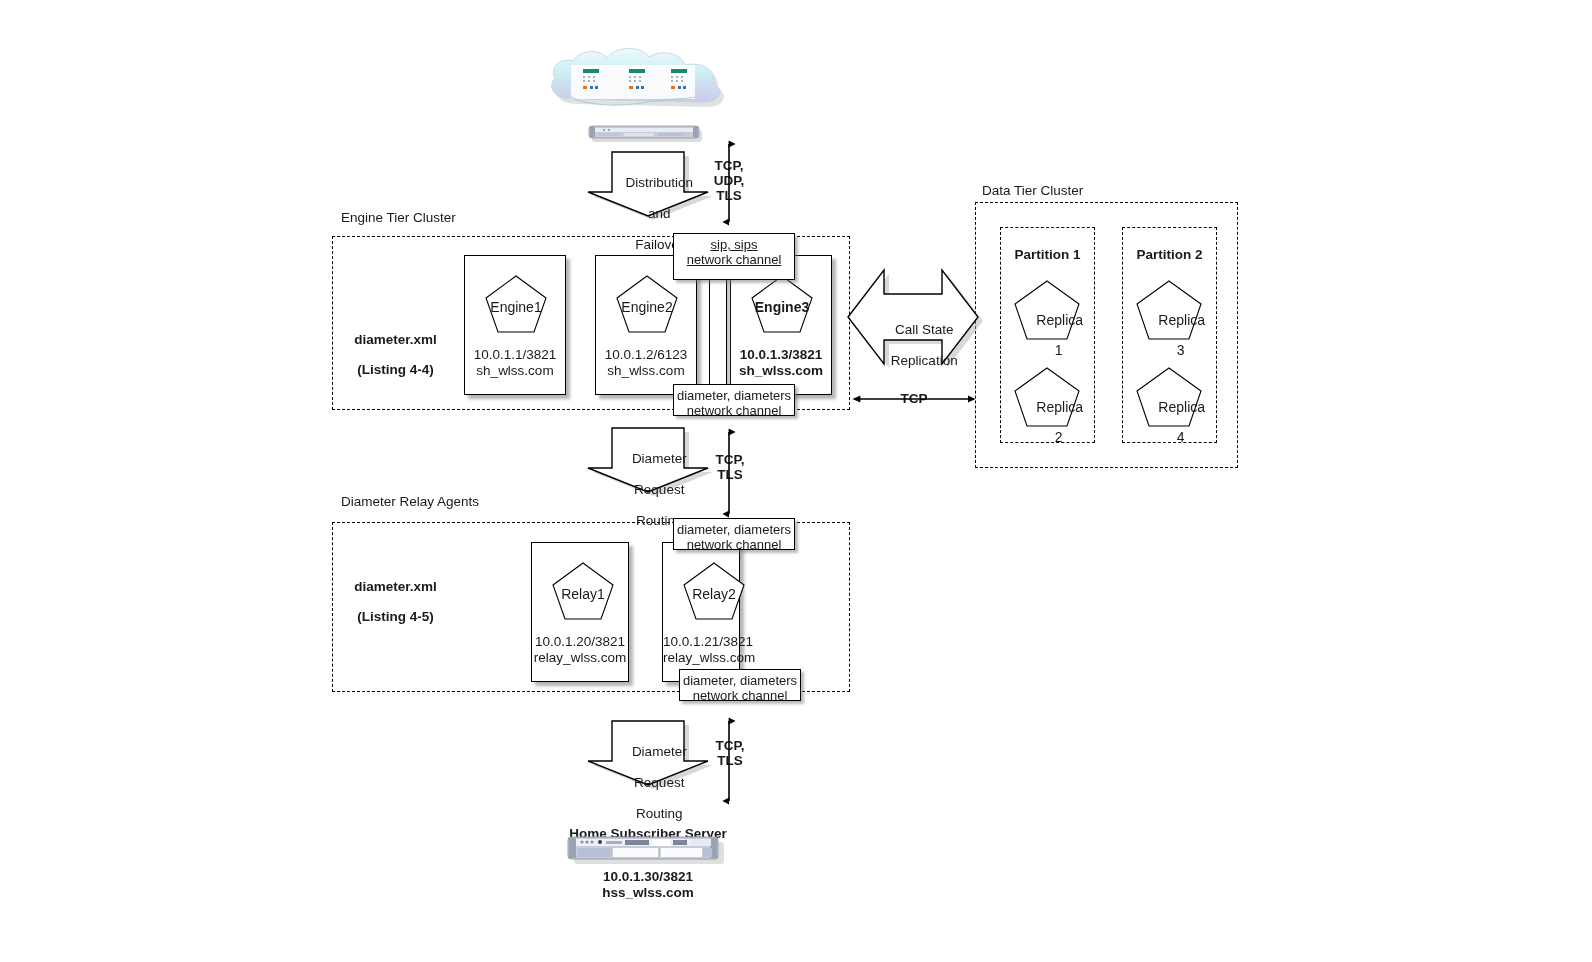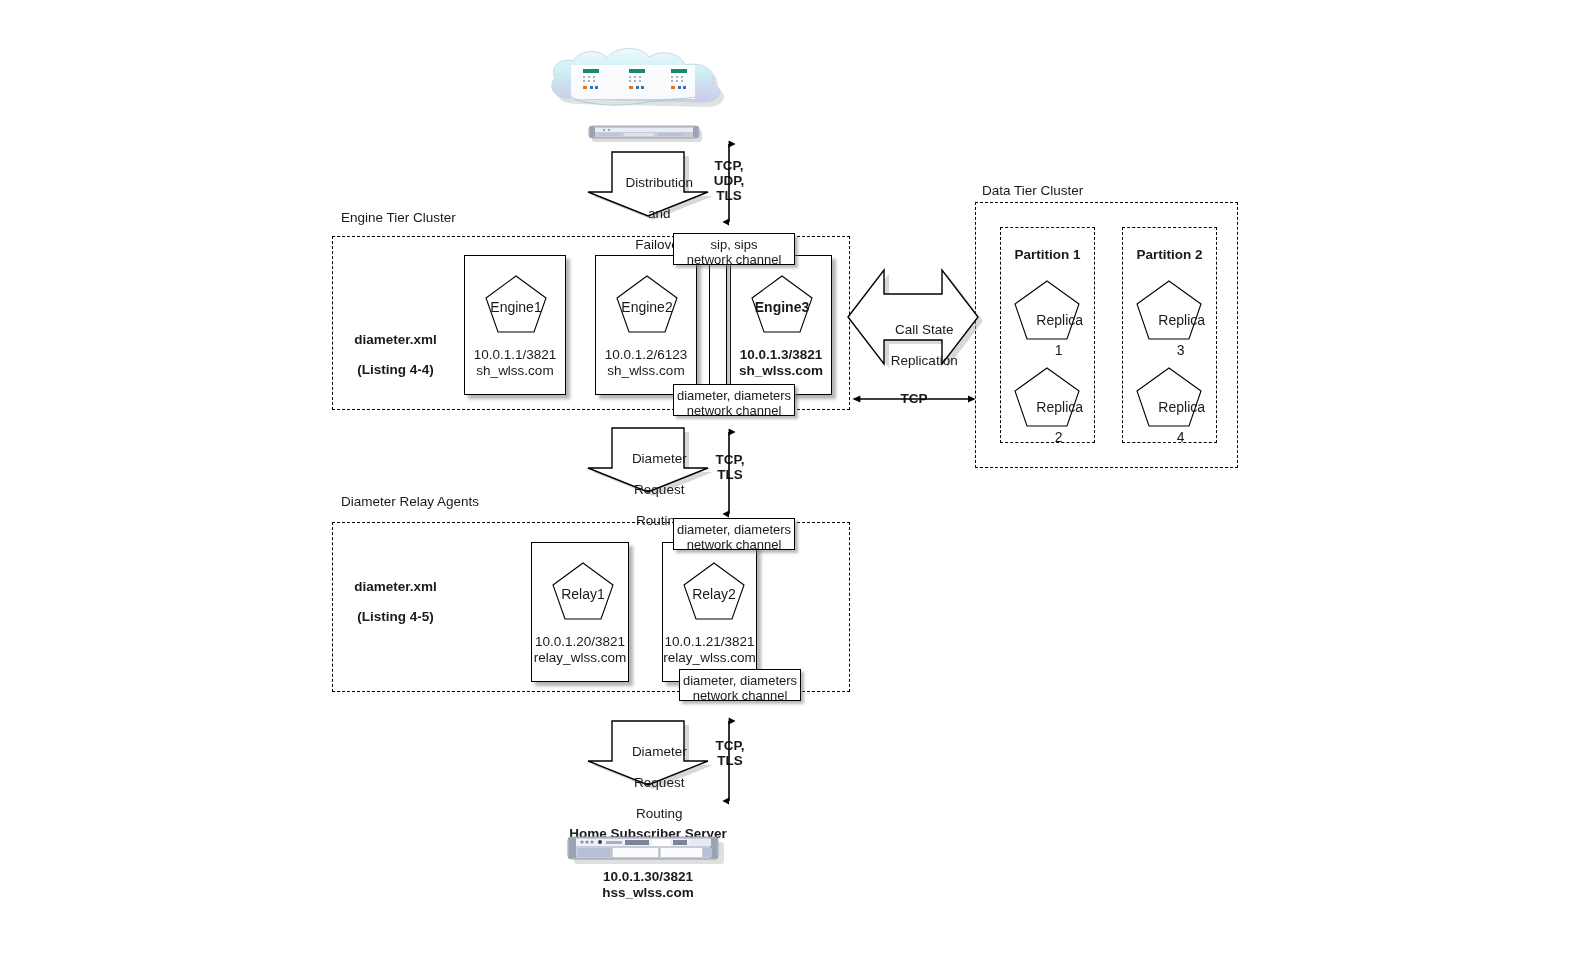--- a/index.html
+++ b/index.html
@@ -273,21 +273,21 @@
     <div class="pent" style="left:19px; top:18px; width:64px; height:60px;">
       <svg width="64" height="60" viewBox="0 0 64 60">
         <polygon points="32,2 62,24 50,58 14,58 2,24" fill="#ffffff" stroke="#000000" stroke-width="1.1"></polygon>
       </svg>
       <div class="ptxt" style="top:26px;">Engine3</div>
     </div>
     <div class="ip" style="top:91px;">10.0.1.3/3821</div>
     <div class="ip" style="top:107px;">sh_wlss.com</div>
   </div>
 
-  <div class="callout" style="left:673px; top:233px; width:122px; height:32px;">sip, sips
+  <div class="callout" style="left:673px; top:233px; width:122px; height:47px;text-decoration:underline;">sip, sips
 network channel</div>
 
   <div class="callout" style="left:673px; top:384px; width:122px; height:32px;">diameter, diameters
 network channel</div>
 
   <div class="blockarrow" style="left:846px; top:264px; width:134px; height:106px;">
     <svg width="134" height="106" viewBox="0 0 134 106">
       <path d="M2,53 L38,6 L38,30 L96,30 L96,6 L132,53 L96,100 L96,76 L38,76 L38,100 Z" fill="#a8a8a8" opacity="0.45" transform="translate(5,4)"></path>
       <path d="M2,53 L38,6 L38,30 L96,30 L96,6 L132,53 L96,100 L96,76 L38,76 L38,100 Z" fill="#ffffff" stroke="#000000" stroke-width="1.4" stroke-linejoin="miter"></path>
     </svg>
@@ -391,21 +391,21 @@
     <div class="pent" style="left:19px; top:18px; width:64px; height:60px;">
       <svg width="64" height="60" viewBox="0 0 64 60">
         <polygon points="32,2 62,24 50,58 14,58 2,24" fill="#ffffff" stroke="#000000" stroke-width="1.1"></polygon>
       </svg>
       <div class="ptxt" style="top:26px;">Relay1</div>
     </div>
     <div class="ip" style="top:91px;">10.0.1.20/3821</div>
     <div class="ip" style="top:107px;">relay_wlss.com</div>
   </div>
 
-  <div class="serverbox" style="left:662px; top:542px; width:95px; height:140px;">
+  <div class="serverbox" style="left:662px; top:542px; width:78px; height:140px;">
     <div class="pent" style="left:19px; top:18px; width:64px; height:60px;">
       <svg width="64" height="60" viewBox="0 0 64 60">
         <polygon points="32,2 62,24 50,58 14,58 2,24" fill="#ffffff" stroke="#000000" stroke-width="1.1"></polygon>
       </svg>
       <div class="ptxt" style="top:26px;">Relay2</div>
     </div>
     <div class="ip" style="top:91px;">10.0.1.21/3821</div>
     <div class="ip" style="top:107px;">relay_wlss.com</div>
   </div>
 

